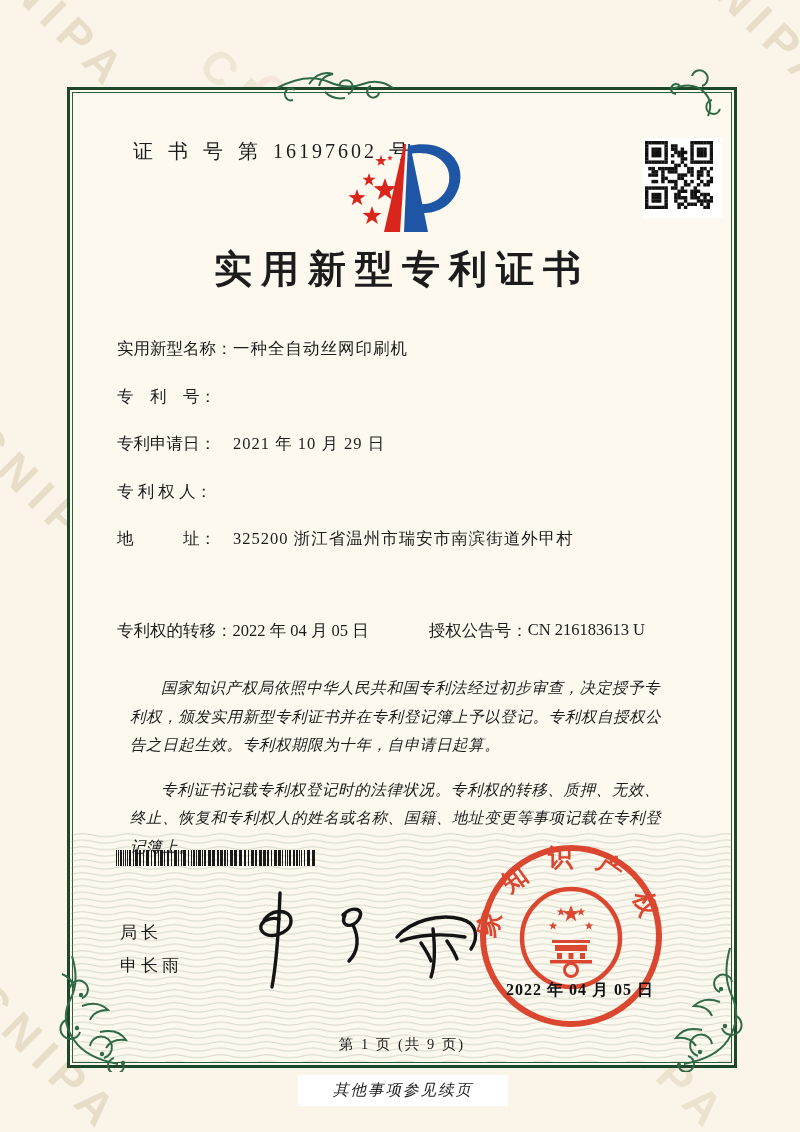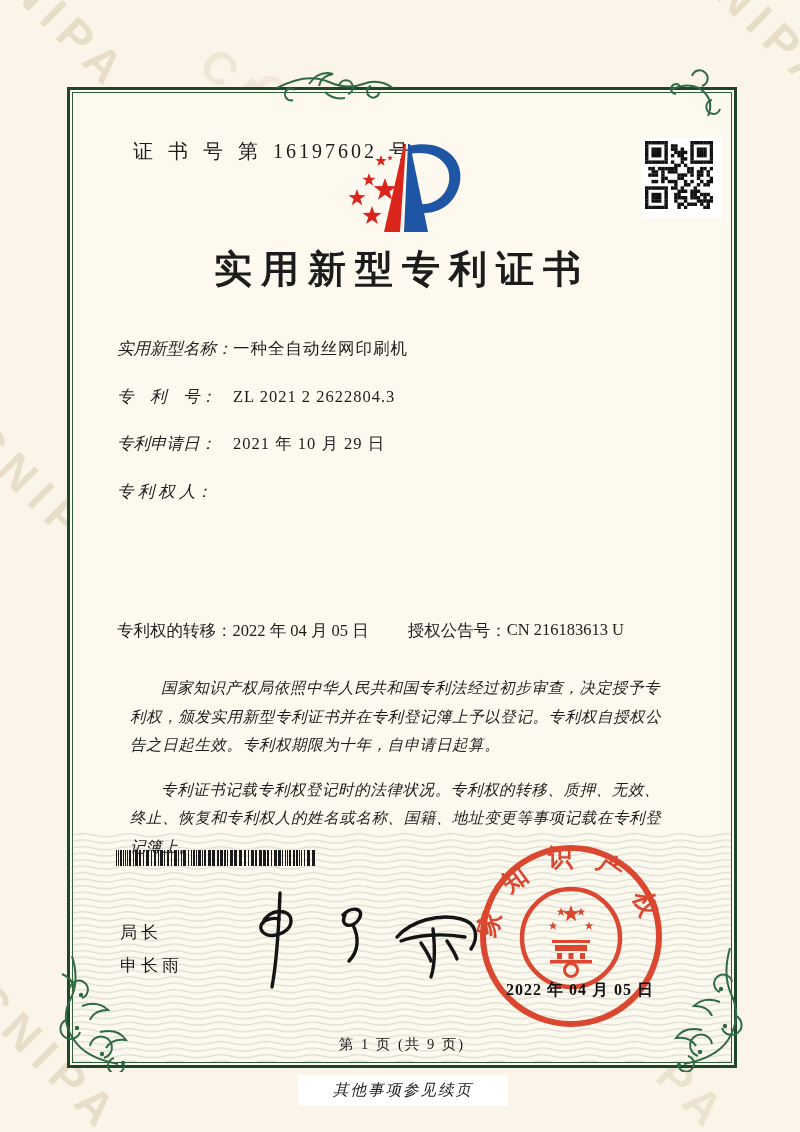--- a/index.html
+++ b/index.html
@@ -36,24 +36,24 @@
   .cert-no{position:absolute;left:63px;top:48px;font-size:20px;letter-spacing:3px;word-spacing:4px;}
   .logo{position:absolute;left:268px;top:42px;width:132px;height:108px;}
   .qr{position:absolute;left:572px;top:48px;width:74px;height:74px;background:#fff;padding:3px;}
   .title{
     position:absolute;left:0;top:154px;width:100%;text-align:center;
     font-size:38px;font-weight:bold;letter-spacing:9px;
   }
   
   .fields{position:absolute;left:47px;top:247px;width:580px;}
   .frow{display:flex;margin-bottom:23.5px;font-size:16.5px;line-height:24px;}
-  .flabel{width:110px;flex:0 0 110px;display:flex;justify-content:space-between;white-space:nowrap;font-style:italic;}
+  .flabel{width:110px;flex:0 0 110px;display:flex;justify-content:space-between;white-space:nowrap;}
   .fvalue{margin-left:6px;letter-spacing:1px;}
   .grant-row{position:absolute;left:47px;top:530px;width:600px;font-size:16.5px;display:flex;}
-  .grant-no{margin-left:39px;}
+  .grant-no{margin-left:60px;}
   
   .body-text{
     position:absolute;left:44px;top:568px;width:578px;
     font-size:15.5px;line-height:28.5px;letter-spacing:.6px;
     font-style:italic;
   }
   .body-text p{margin:16px;text-indent:2em;}
   
   .barcode{position:absolute;left:46px;top:760px;width:206px;height:16px;display:flex;align-items:stretch;}
   .barcode div{height:100%;}
@@ -403,28 +403,31 @@
 
     <div class="title">实用新型专利证书</div>
 
     <div class="fields">
       <div class="frow">
         <span class="flabel">实用新型名称：</span>
         <span class="fvalue">一种全自动丝网印刷机</span>
       </div>
       <div class="frow">
         <span class="flabel">专　利　号：</span>
-        <span class="fvalue">ZL 2021 2 2622804.3</span>
       </div>
       <div class="frow">
         <span class="flabel">专利申请日：</span>
         <span class="fvalue">2021 年 10 月 29 日</span>
       </div>
       <div class="frow">
         <span class="flabel">专 利 权 人：</span>
+      </div>
+      <div class="frow">
+        <span class="flabel">地　　　址：</span>
+        <span class="fvalue">325200 浙江省温州市瑞安市南滨街道外甲村</span>
       </div>
     </div>
 
     <div class="grant-row">
       <span>专利权的转移：</span>
       <span>2022 年 04 月 05 日</span>
       <span class="grant-no">授权公告号：</span>
       <span>CN 216183613 U</span>
     </div>
 

